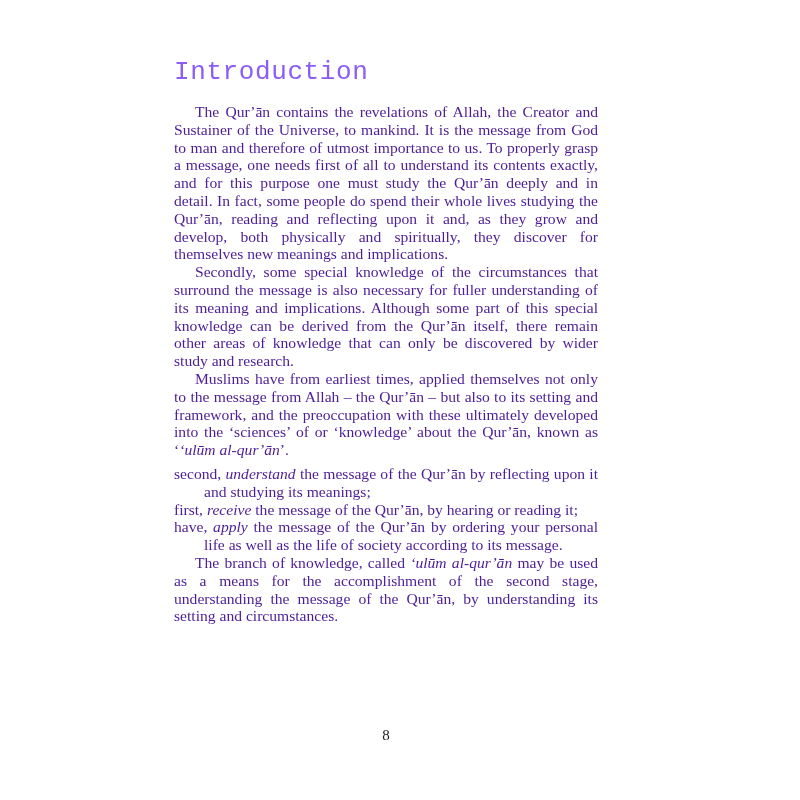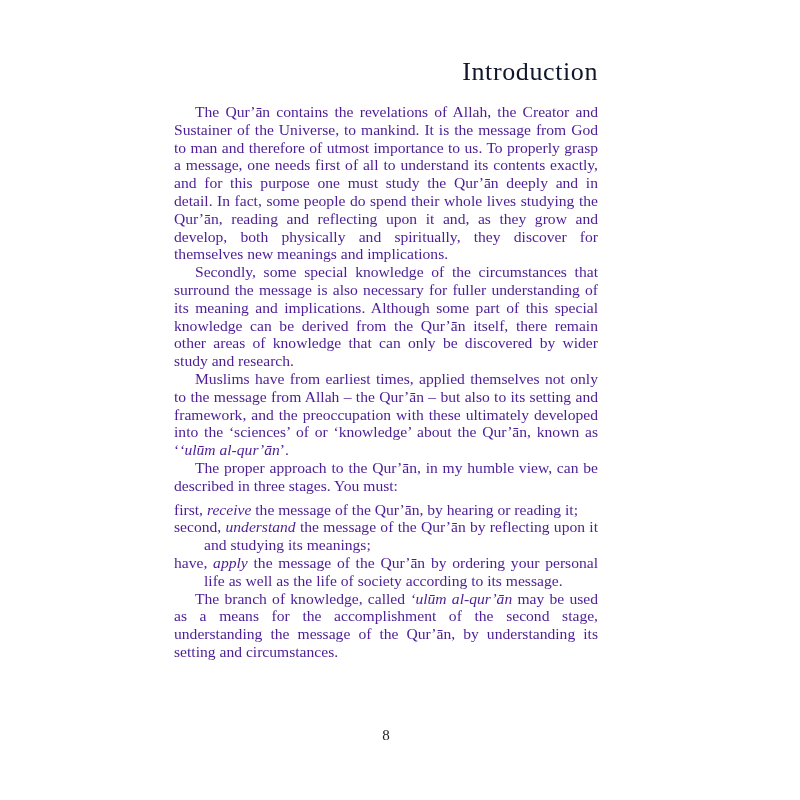--- a/index.html
+++ b/index.html
@@ -14,24 +14,25 @@
   }
   .text-column {
     position: absolute;
     left: 174px;
     top: 57px;
     width: 424px;
   }
   .title {
     font-size: 26px;
     font-weight: normal;
-    text-align: right;
+    text-align: left;
     margin: 0 0 16px 0;
     letter-spacing: 0.6px;
-    color: #0f172a;
+    color: #8b5cf6;
+    font-family: Liberation Mono, monospace;
   }
   .body {
     margin: 0;
     font-size: 15.6px;
     line-height: 17.8px;
     text-align: justify;
     color: #4c1d95;
   }
   .indent { text-indent: 21px; }
   .stage-list { margin-top: 6px; }
@@ -57,25 +58,24 @@
 <div class="canvas">
   <div class="text-column">
     <h1 class="title">Introduction</h1>
 
     <p class="body indent"><span>The Qur’ān contains the revelations of Allah, the Creator and Sustainer of the Universe, to mankind. It is the message from God to man and therefore of utmost importance to us. To properly grasp a message, one needs first of all to understand its contents exactly, and for this purpose one must study the Qur’ān deeply and in detail. In fact, some people do spend their whole lives studying the Qur’ān, reading and reflecting upon it and, as they grow and develop, both physically and spiritually, they discover for themselves new meanings and implications.</span></p>
 
     <p class="body indent"><span>Secondly, some special knowledge of the circumstances that surround the message is also necessary for fuller understanding of its meaning and implications. Although some part of this special knowledge can be derived from the Qur’ān itself, there remain other areas of knowledge that can only be discovered by wider study and research.</span></p>
 
     <p class="body indent"><span>Muslims have from earliest times, applied themselves not only to the message from Allah – the Qur’ān – but also to its setting and framework, and the preoccupation with these ultimately developed into the ‘sciences’ of or ‘knowledge’ about the Qur’ān, known as ‘</span><i>‘ulūm al-qur’ān</i><span>’.</span></p>
 
-    <p class="body indent"><span>The proper approach to the Qur’ān, in my humble view, can be described in three stages. You must:</span></p>
 
     <div class="stage-list">
+      <p class="body list-item"><span>second, </span><i>understand</i><span> the message of the Qur’ān by reflecting upon it and studying its meanings;</span></p>
       <p class="body list-item"><span>first, </span><i>receive</i><span> the message of the Qur’ān, by hearing or reading it;</span></p>
-      <p class="body list-item"><span>second, </span><i>understand</i><span> the message of the Qur’ān by reflecting upon it and studying its meanings;</span></p>
       <p class="body list-item"><span>have, </span><i>apply</i><span> the message of the Qur’ān by ordering your personal life as well as the life of society according to its message.</span></p>
     </div>
 
     <p class="body indent closing"><span>The branch of knowledge, called </span><i>‘ulūm al-qur’ān</i><span> may be used as a means for the accomplishment of the second stage, understanding the message of the Qur’ān, by understanding its setting and circumstances.</span></p>
   </div>
 
   <div class="page-number">8</div>
 </div>
 
 </body></html>

